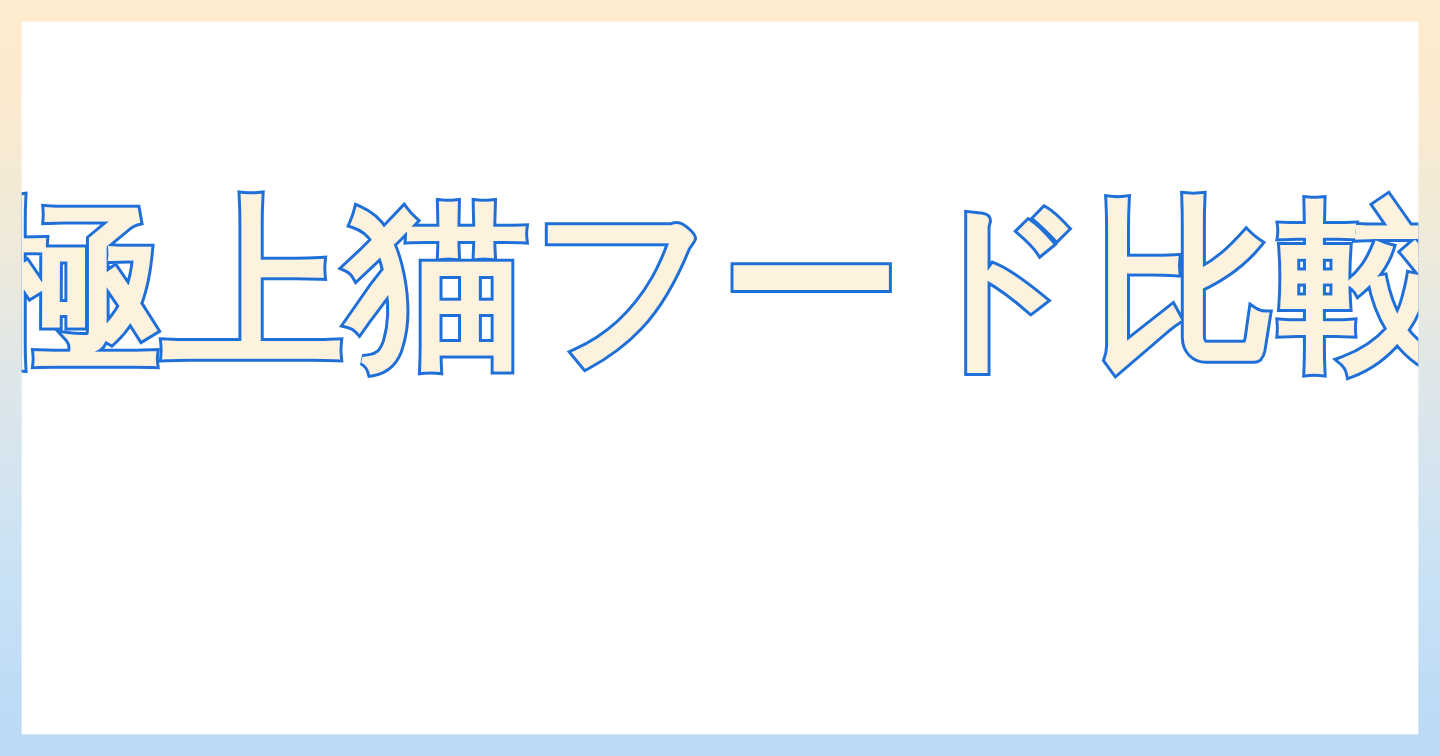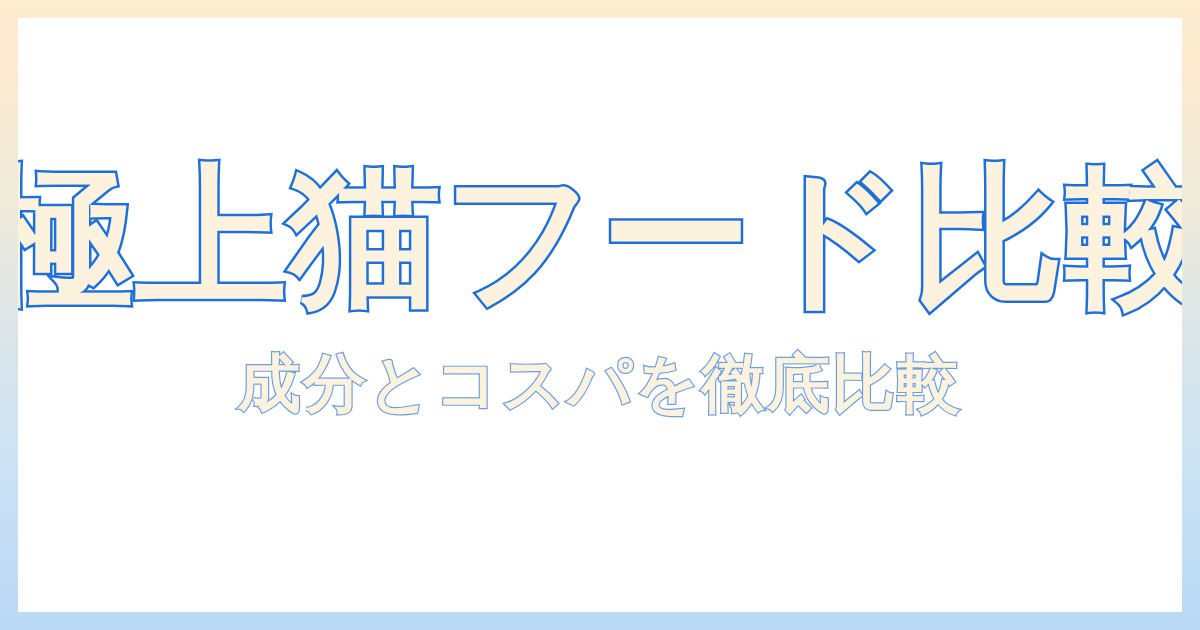--- a/index.html
+++ b/index.html
@@ -90,17 +90,16 @@
 </style>
 </head>
 <body>
 
 <div class="poster">
   <div class="card">
 
     <div class="headline-wrap">
       <h1 class="title">極上猫フード比較</h1>
 
-      <h2 class="subtitle">成分とコスパを徹底比較</h2>
     </div>
 
   </div>
 </div>
 
 </body></html>

